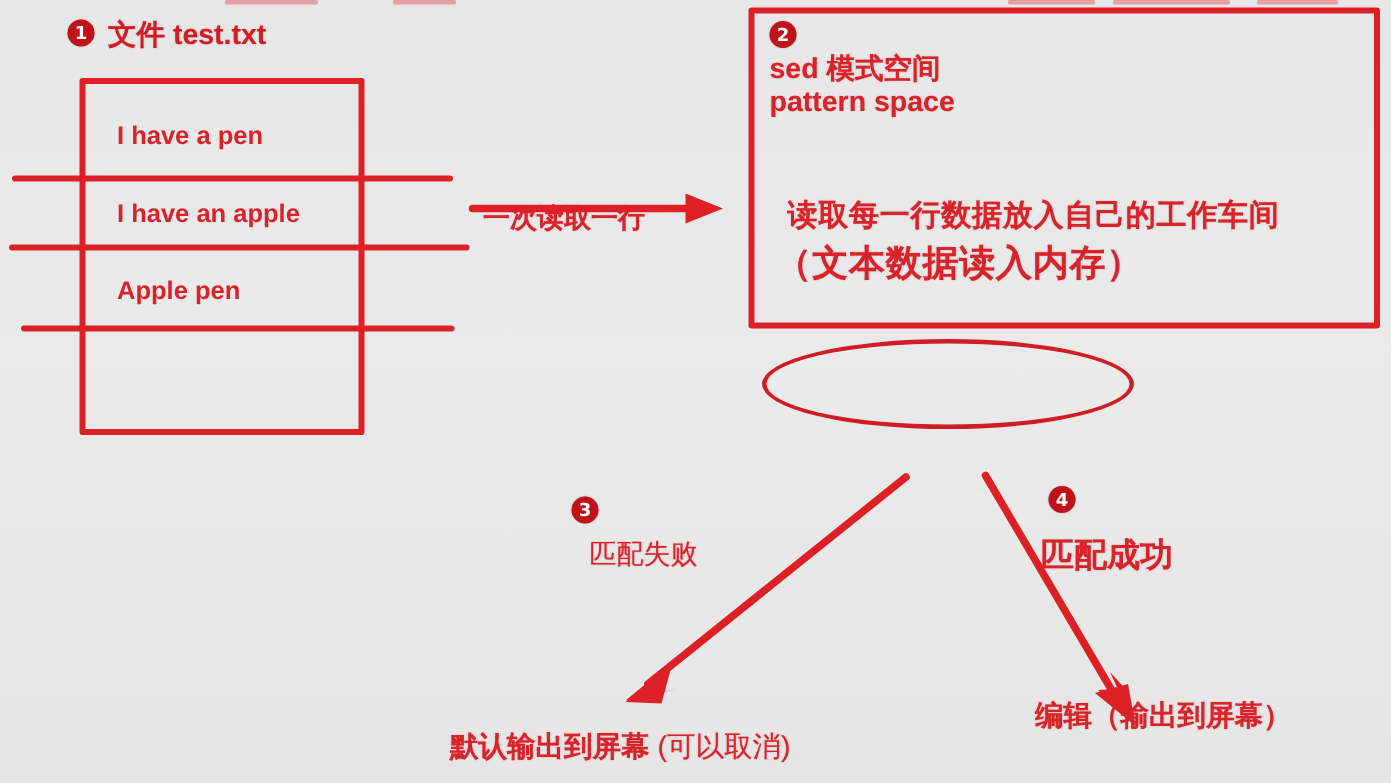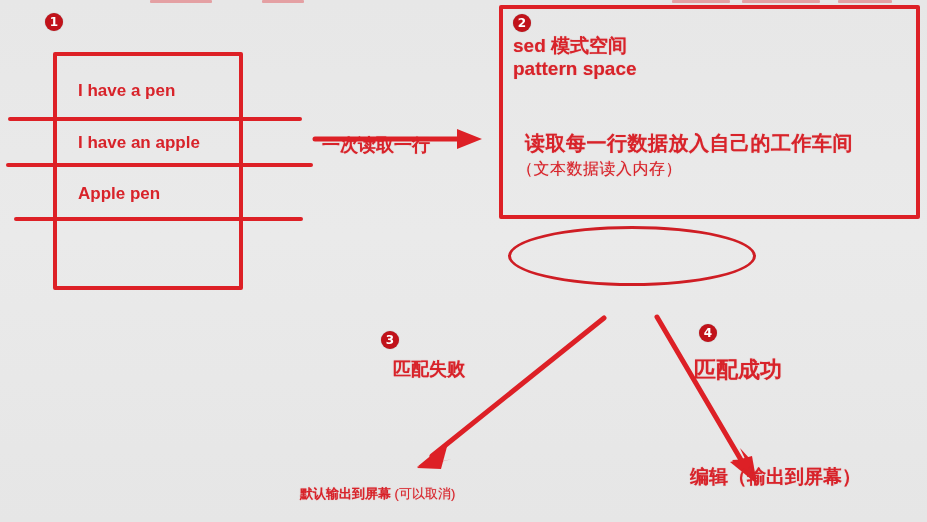--- a/index.html
+++ b/index.html
@@ -136,22 +136,22 @@
     top: 130px;
     font-size: 20px;
     font-weight: 700;
     color: #d8232a;
     letter-spacing: 0.5px;
     margin-left: 13px;
   }
   #sed-desc-1 {
     left: 517px;
     top: 159px;
-    font-size: 16px;
-    font-weight: 400;
+    font-size: 24px;
+    font-weight: 700;
     color: #d8232a;
     letter-spacing: 0.5px;
   }
 
   
   #match-ellipse {
     position: absolute;
     left: 508px;
     top: 226px;
     width: 248px;
@@ -176,37 +176,37 @@
     width: 927px;
     height: 522px;
     pointer-events: none;
   }
 
   #fail-badge { left: 381px; top: 331px; }
   #fail-label {
     left: 393px;
     top: 357px;
     font-size: 18px;
-    font-weight: 700;
+    font-weight: 400;
     color: #d8232a;
   }
   #ok-badge { left: 699px; top: 324px; }
   #ok-label {
     left: 694px;
     top: 355px;
     font-size: 22px;
     font-weight: 700;
     color: #d8232a;
   }
 
   
   #out-default {
     left: 300px;
     top: 485px;
-    font-size: 13px;
+    font-size: 19px;
     color: #d8232a;
   }
   #out-default .strongpart { font-weight: 800; }
   #out-default .softpart { font-weight: 500; }
 
   #out-edit {
     left: 690px;
     top: 464px;
     font-size: 19px;
     font-weight: 700;
@@ -232,20 +232,21 @@
 
 <div id="stage">
 
   <div class="top-remnant" id="remnant-a"></div>
   <div class="top-remnant" id="remnant-b"></div>
   <div class="top-remnant" id="remnant-c"></div>
   <div class="top-remnant" id="remnant-d"></div>
   <div class="top-remnant" id="remnant-e"></div>
 
   <div class="badge" style="left:45px; top:13px;">1</div>
+  <div class="lbl" id="file-title">文件 test.txt</div>
 
   <div id="file-box"></div>
 
   <div class="file-line" id="file-line-0">I have a pen</div>
   <div class="file-line" id="file-line-1">I have an apple</div>
   <div class="file-line" id="file-line-2">Apple pen</div>
 
   <div class="strike" id="strike-0"></div>
   <div class="strike" id="strike-1"></div>
   <div class="strike" id="strike-2"></div>

